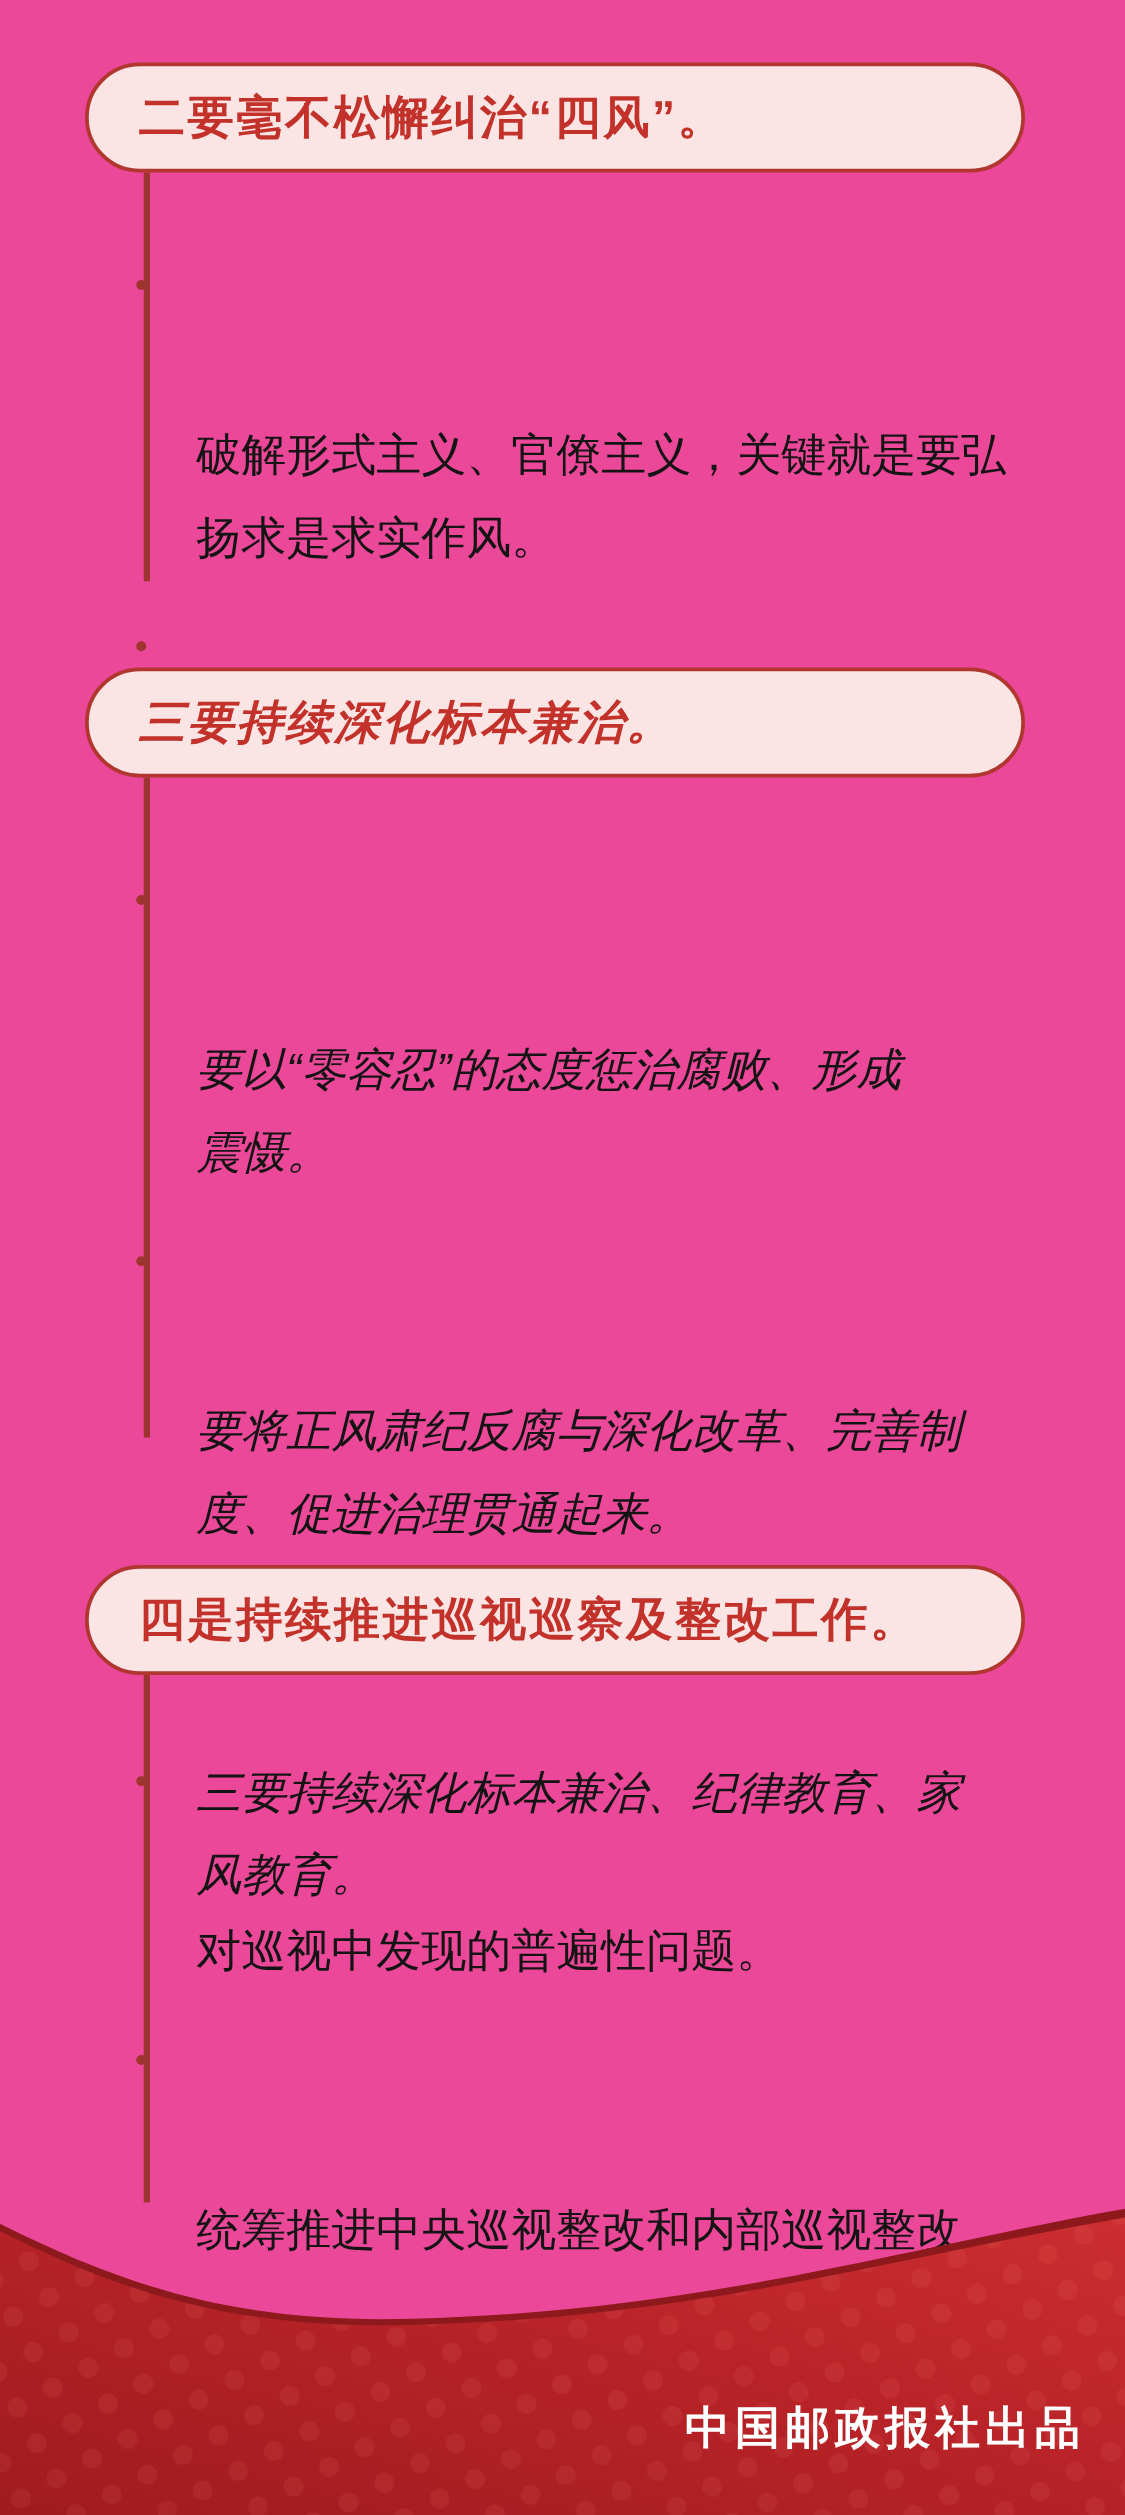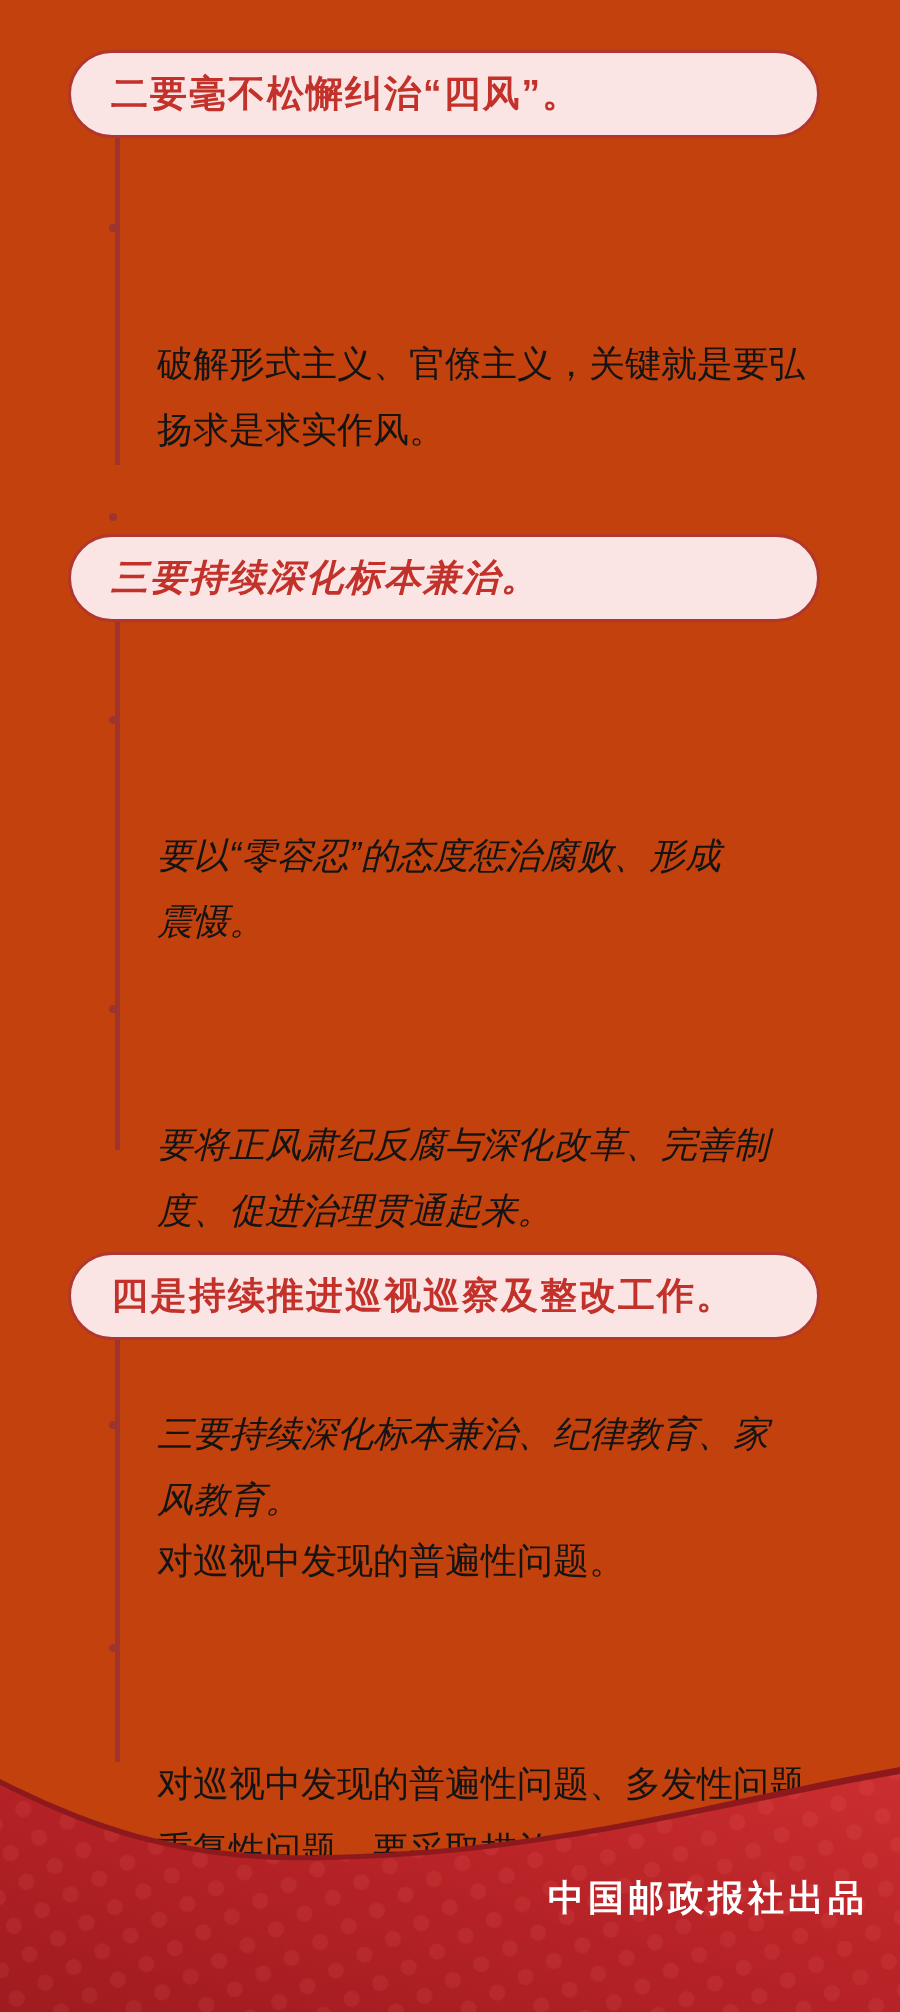--- a/index.html
+++ b/index.html
@@ -3,21 +3,21 @@
 <meta charset="utf-8">
 <style>
   * { margin: 0; padding: 0; box-sizing: border-box; }
   html, body {
     width: 900px; height: 2012px;
     background: #ffffff;
     font-family: "Liberation Sans", sans-serif;
     overflow: hidden;
     position: relative;
   }
-  .poster { position: relative; width: 900px; height: 2012px; background: #c2410c; }
+  .poster { position: relative; width: 900px; height: 2012px; background: #ec4899; }
 
   .section { position: absolute; left: 0; width: 100%; }
   #section-1 { top: 50px; }
   #section-2 { top: 534px; font-style: italic; }
   #section-3 { top: 1252px; }
 
   .pill {
     margin-left: 68px;
     width: 752px;
     height: 88px;
@@ -70,21 +70,21 @@
 
   .footer-wave-wrap {
     position: absolute;
     left: 0; top: 1767px;
     width: 900px; height: 245px;
   }
   .footer-wave-wrap svg { display: block; width: 900px; height: 245px; }
 
   .credit {
     position: absolute;
-    top: 1874px;
+    top: 1918px;
     right: 32px;
     color: #ffffff;
     font-size: 36px;
     font-weight: bold;
     letter-spacing: 4px;
     white-space: nowrap;
   }
 </style>
 </head>
 <body>
@@ -137,20 +137,24 @@
       <span>四是持续推进巡视巡察及整改工作。</span>
     </div>
     <div class="vline"></div>
     <div class="items">
       <div class="item">
         <span class="bullet"></span>
         <span>对巡视中发现的普遍性问题。</span>
       </div>
       <div class="item">
         <span class="bullet"></span>
+        <span>统筹推进中央巡视整改和内部巡视整改。</span>
+      </div>
+      <div class="item">
+        <span class="bullet"></span>
         <span>对巡视中发现的普遍性问题、多发性问题、
 重复性问题，要采取措施，有效整治。</span>
       </div>
     </div>
   </div>
 
   <div class="footer-wave-wrap">
     <svg viewBox="0 0 900 245" preserveAspectRatio="none">
       <defs>
         <linearGradient id="redGrad" x1="0" y1="1" x2="1" y2="0">

